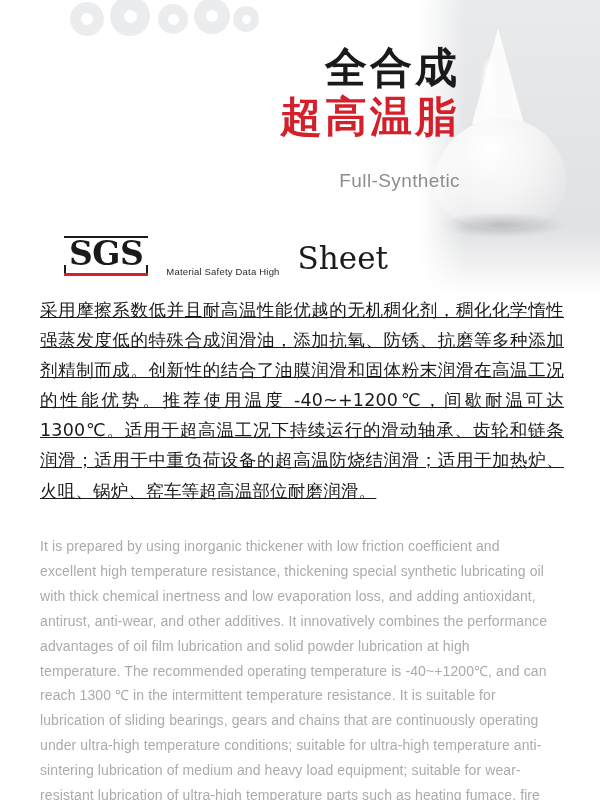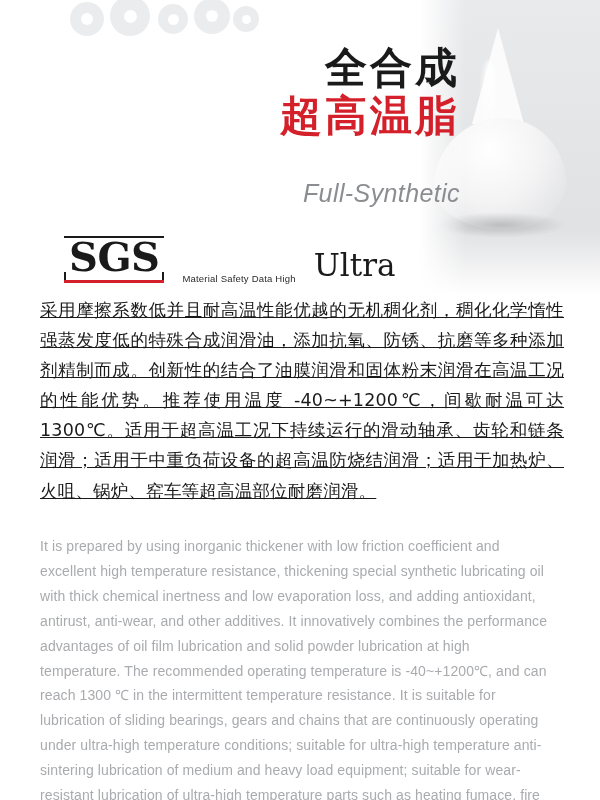--- a/index.html
+++ b/index.html
@@ -125,26 +125,25 @@
     line-height: 1.12;
     font-family: "DejaVu Sans", "Liberation Sans", sans-serif;
   }
   .title-cn-2 {
     font-size: 42px;
     font-weight: bold;
     color: #d4202a;
     letter-spacing: 3px;
     line-height: 1.12;
     margin-top: 2px;
-    font-family: Liberation Serif, serif;
+    font-family: Liberation Sans, sans-serif;
   }
   .title-en {
-    margin-top: 36px;
-    font-size: 25px;
-    font-style: italic;
+    margin-top: 28px;
+    font-size: 19px;
     color: #8b8d90;
     line-height: 1.42;
     letter-spacing: 0.4px;
   }
 
   
   .certs {
     position: absolute;
     top: 236px;
     left: 64px;
@@ -152,21 +151,21 @@
     align-items: flex-end;
     gap: 18px;
   }
   .sgs {
     position: relative;
     padding: 1px 5px 6px 5px;
   }
   .sgs-text {
     font-family: "DejaVu Serif", "Liberation Serif", serif;
     font-weight: bold;
-    font-size: 40px;
+    font-size: 33px;
     color: #1a1a1a;
     letter-spacing: -0.5px;
     line-height: 1;
   }
   .sgs-bar-top {
     position: absolute;
     top: 0;
     left: 0;
     width: 100%;
     height: 2px;
@@ -283,17 +282,17 @@
     <div class="sgs-text">SGS</div>
     <div class="sgs-tick-l"></div>
     <div class="sgs-tick-r"></div>
     <div class="sgs-bar-bottom"></div>
   </div>
 
   <div class="msds">
     <div class="msds-sub">Material Safety Data High</div>
   </div>
 
-  <div class="rohs">Ultra</div>
+  <div class="rohs">Sheet</div>
 </div>
 
 <div class="body-cn">采用摩擦系数低并且耐高温性能优越的无机稠化剂，稠化化学惰性强蒸发度低的特殊合成润滑油，添加抗氧、防锈、抗磨等多种添加剂精制而成。创新性的结合了油膜润滑和固体粉末润滑在高温工况的性能优势。推荐使用温度 -40~+1200℃，间歇耐温可达 1300℃。适用于超高温工况下持续运行的滑动轴承、齿轮和链条润滑；适用于中重负荷设备的超高温防烧结润滑；适用于加热炉、火咀、锅炉、窑车等超高温部位耐磨润滑。</div>
 <div class="body-en">It is prepared by using inorganic thickener with low friction coefficient and excellent high temperature resistance, thickening special synthetic lubricating oil with thick chemical inertness and low evaporation loss, and adding antioxidant, antirust, anti-wear, and other additives. It innovatively combines the performance advantages of oil film lubrication and solid powder lubrication at high temperature. The recommended operating temperature is -40~+1200℃, and can reach 1300 ℃ in the intermittent temperature resistance. It is suitable for lubrication of sliding bearings, gears and chains that are continuously operating under ultra-high temperature conditions; suitable for ultra-high temperature anti-sintering lubrication of medium and heavy load equipment; suitable for wear-resistant lubrication of ultra-high temperature parts such as heating fumace, fire nozzle as well as boiler and kiln car.</div>
 
 </body></html>

